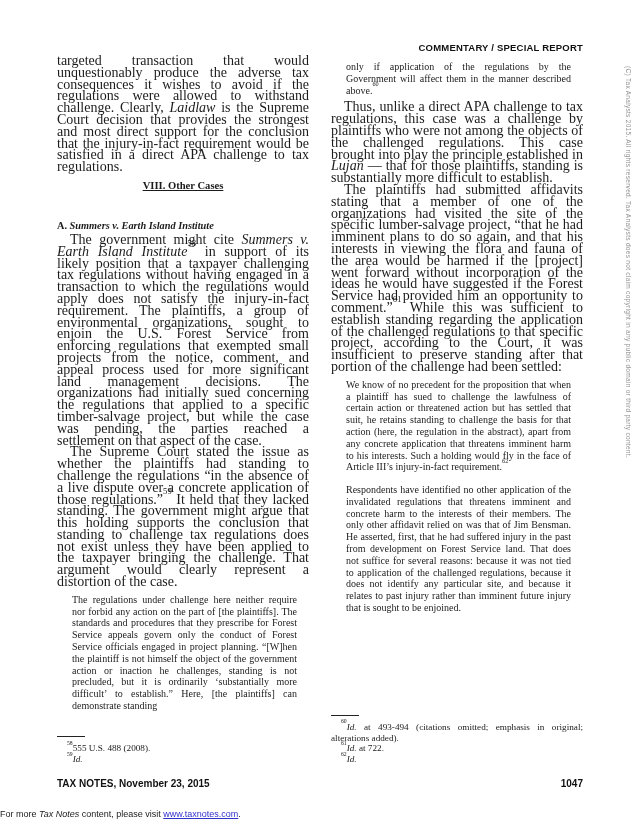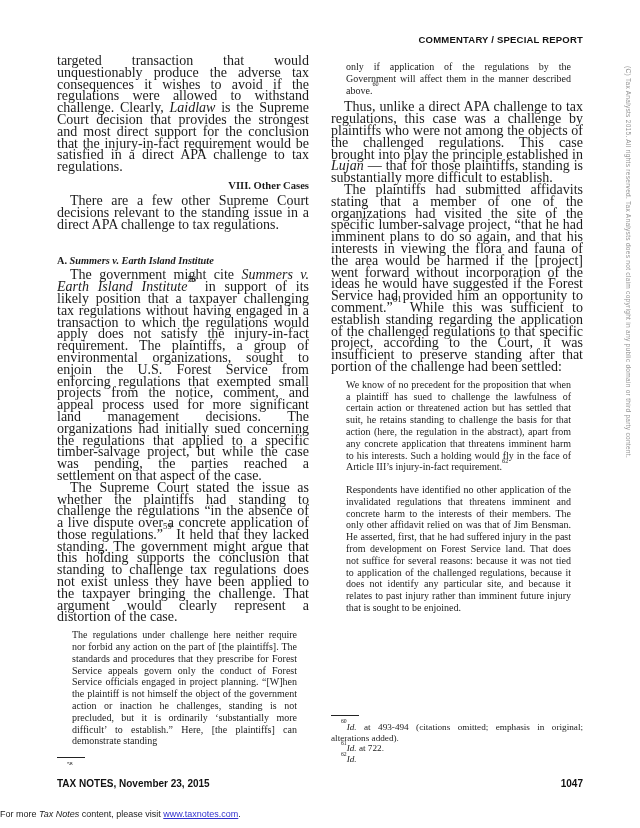--- a/index.html
+++ b/index.html
@@ -2,37 +2,37 @@
 <html><head>
 <meta charset="utf-8">
 <style>
   html, body { margin:0; padding:0; }
   body {
     width:640px; height:828px; position:relative; overflow:hidden;
     background:#ffffff; color:#1b1b1b;
     font-family:"Liberation Serif", serif;
   }
   .header {
-    position:absolute; top:34px; left:57px; width:526px;
+    position:absolute; top:42px; left:57px; width:526px;
     text-align:right; font-family:"Liberation Sans", sans-serif;
     font-weight:700; font-size:9.5px; color:#111; letter-spacing:0.2px;
   }
   .columns {
     position:absolute; top:55px; left:57px; width:526px; height:710px;
     display:flex; gap:22px;
   }
   .col {
     flex:0 0 252px; width:252px; display:flex; flex-direction:column; overflow:hidden;
   }
   .body-para {
     margin:0; font-size:14px; line-height:11.8px; text-align:justify;
   }
   .body-para.indent { text-indent:13px; }
   .section-heading {
-    margin:7px 0 4px; font-size:10.6px; font-weight:700; text-align:right;
+    margin:7px 0 4px; font-size:10.6px; font-weight:700; text-align:center;text-decoration:underline;
   }
   .sub-heading { margin:25px 0 3px; font-size:10.3px; font-weight:700; }
   .bquote {
     margin:6px 12px 5px 15px; font-size:10px; line-height:11.8px; text-align:justify;
   }
   .fn-block { margin-top:auto; padding-top:5px; }
   .fn-rule { width:28px; border:none; border-top:1.6px solid #222; margin:0 0 6px 0; }
   .footnote {
     margin:0; font-size:9.2px; line-height:10.8px; text-align:justify; text-indent:10px;
   }
@@ -60,21 +60,20 @@
 <body>
 
 <div class="header">
   <span>COMMENTARY / SPECIAL REPORT</span>
 </div>
 
 <div class="columns">
   <div class="col">
       <p class="body-para"><span>targeted transaction that would unquestionably produce the adverse tax consequences it wishes to avoid if the regulations were allowed to withstand challenge. Clearly, </span><em>Laidlaw</em><span> is the Supreme Court decision that provides the strongest and most direct support for the conclusion that the injury-in-fact requirement would be satisfied in a direct APA challenge to tax regulations.</span></p>
       <h2 class="section-heading"><span class="b">VIII. Other Cases</span></h2>
-      <p class="body-para indent"><span>There are a few other Supreme Court decisions relevant to the standing issue in a direct APA challenge to tax regulations.</span></p>
       <h3 class="sub-heading"><span class="b">A. </span><em class="b">Summers v. Earth Island Institute</em></h3>
       <p class="body-para indent"><span>The government might cite </span><em>Summers v. Earth Island Institute</em><sup>58</sup><span> in support of its likely position that a taxpayer challenging tax regulations without having engaged in a transaction to which the regulations would apply does not satisfy the injury-in-fact requirement. The plaintiffs, a group of environmental organizations, sought to enjoin the U.S. Forest Service from enforcing regulations that exempted small projects from the notice, comment, and appeal process used for more significant land management decisions. The organizations had initially sued concerning the regulations that applied to a specific timber-salvage project, but while the case was pending, the parties reached a settlement on that aspect of the case.</span></p>
       <p class="body-para indent"><span>The Supreme Court stated the issue as whether the plaintiffs had standing to challenge the regulations “in the absence of a live dispute over a concrete application of those regulations.”</span><sup>59</sup><span> It held that they lacked standing. The government might argue that this holding supports the conclusion that standing to challenge tax regulations does not exist unless they have been applied to the taxpayer bringing the challenge. That argument would clearly represent a distortion of the case.</span></p>
       <div class="bquote"><span>The regulations under challenge here neither require nor forbid any action on the part of [the plaintiffs]. The standards and procedures that they prescribe for Forest Service appeals govern only the conduct of Forest Service officials engaged in project planning. “[W]hen the plaintiff is not himself the object of the government action or inaction he challenges, standing is not precluded, but it is ordinarily ‘substantially more difficult’ to establish.” Here, [the plaintiffs] can demonstrate standing</span></div>
       <div class="fn-block">
         <div class="fn-rule"></div>
         <p class="footnote"><sup>58</sup><span>555 U.S. 488 (2008).</span></p>
         <p class="footnote"><sup>59</sup><em>Id.</em></p>
       </div>
     </div>

